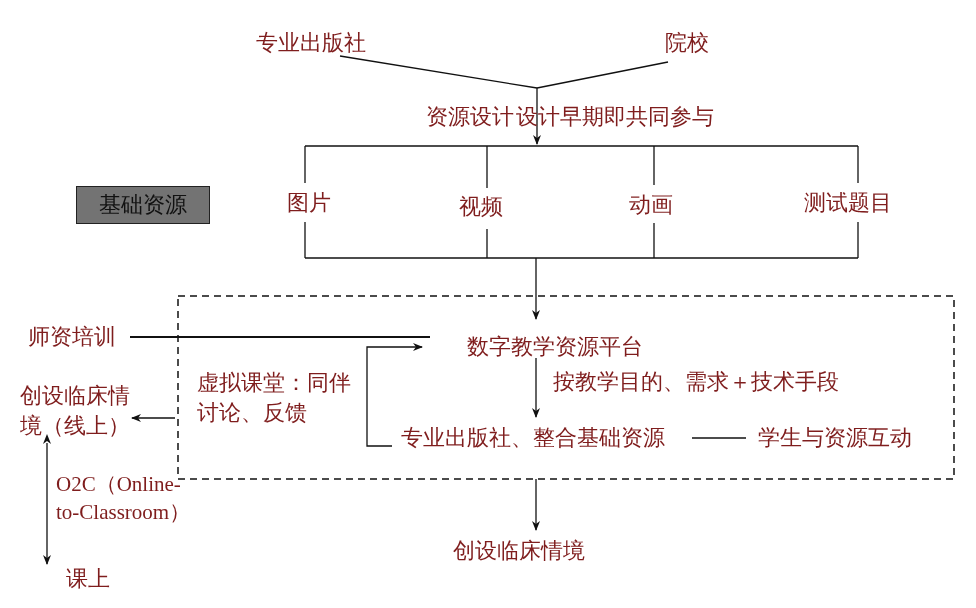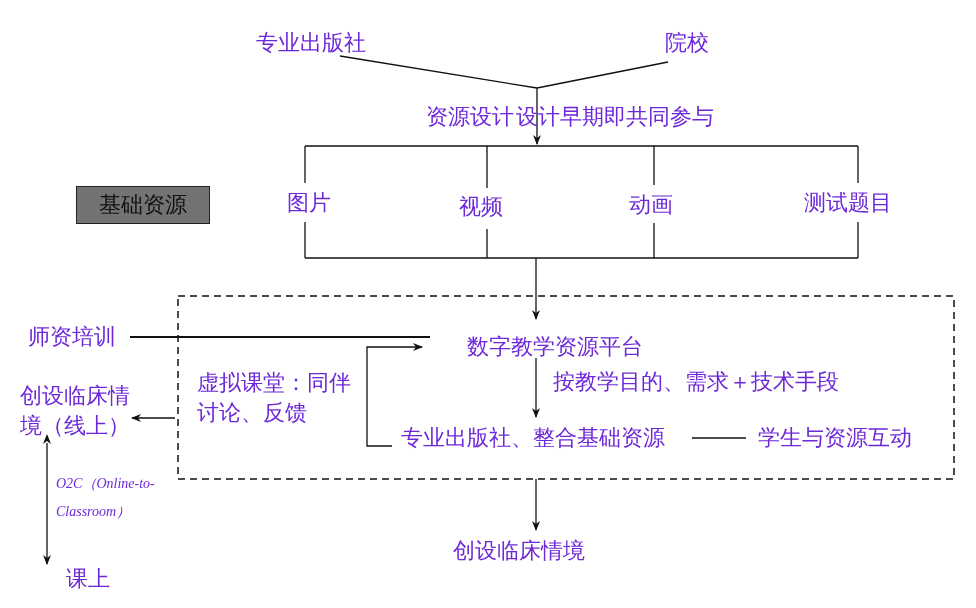--- a/index.html
+++ b/index.html
@@ -1,20 +1,20 @@
 <!DOCTYPE html>
 <html><head>
 <meta charset="utf-8">
 <style>
   html, body { margin: 0; padding: 0; background: #ffffff; }
   body { width: 976px; height: 608px; position: relative; overflow: hidden;
          font-family: "DejaVu Serif", "Liberation Serif", serif; color: #111; }
-  .lbl { position: absolute; font-size: 22px; line-height: 26px; white-space: nowrap; color: #6d28d9; }
+  .lbl { position: absolute; font-size: 22px; line-height: 26px; white-space: nowrap; color: #7f1d1d; }
   .lbl-multi { white-space: normal; }
-  .en { font-family: "Liberation Serif", "DejaVu Serif", serif; font-size: 14px; line-height: 26px; font-style: italic; }
+  .en { font-family: "Liberation Serif", "DejaVu Serif", serif; font-size: 21px; line-height: 26px; }
   #canvas { position: absolute; left: 0; top: 0; }
   .gray-box { position: absolute; left: 76px; top: 186px; width: 134px; height: 38px;
               background: #737373; border: 1px solid #222; box-sizing: border-box;
               display: flex; align-items: center; justify-content: center; font-size: 22px; }
 </style>
 </head>
 <body>
 
 <svg id="canvas" width="976" height="608" viewBox="0 0 976 608">
   <defs>

